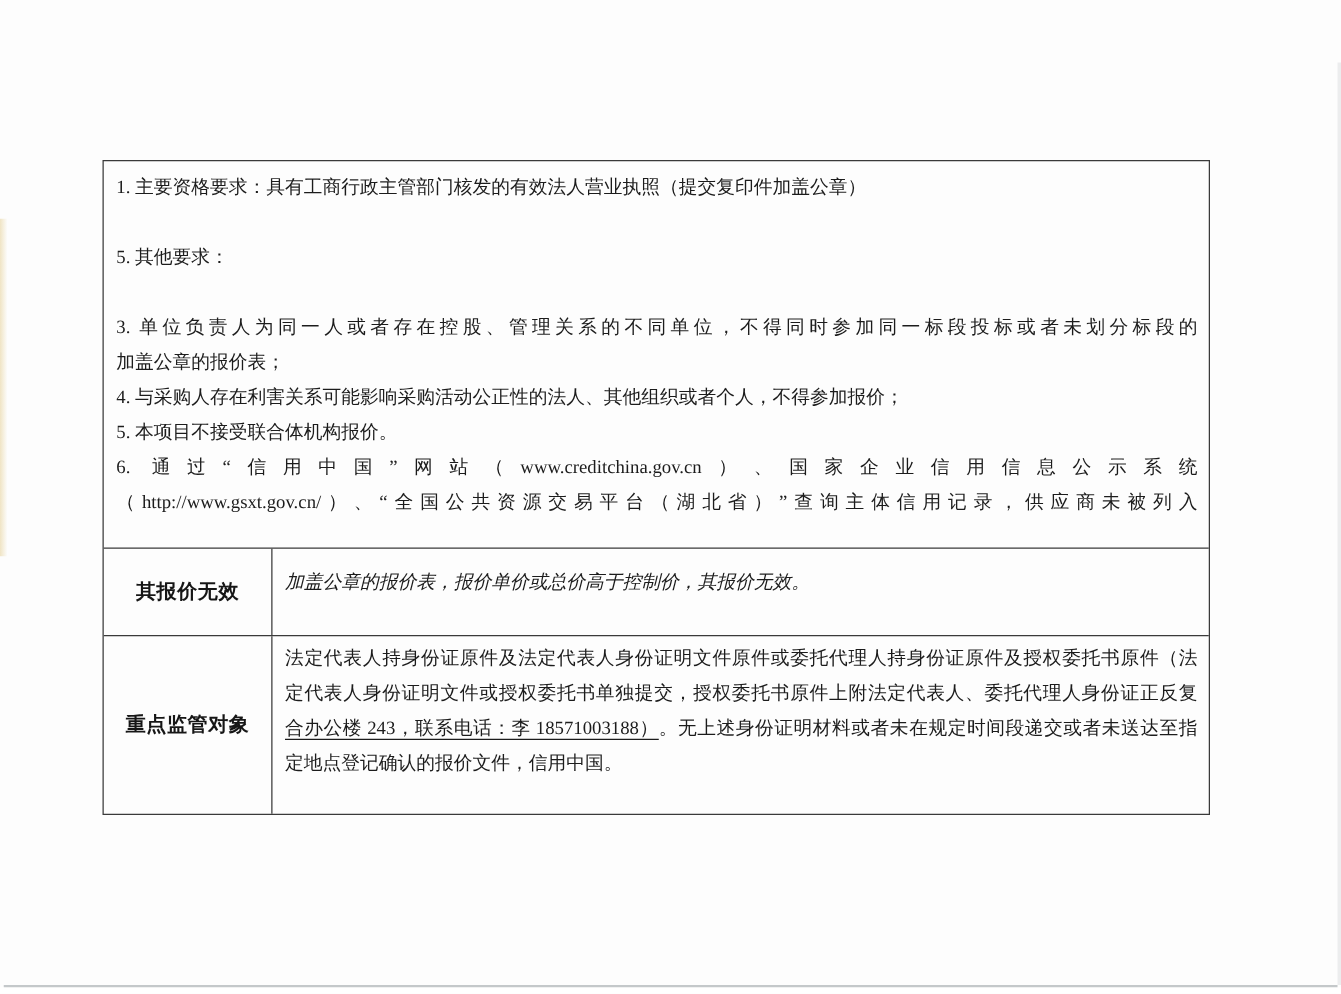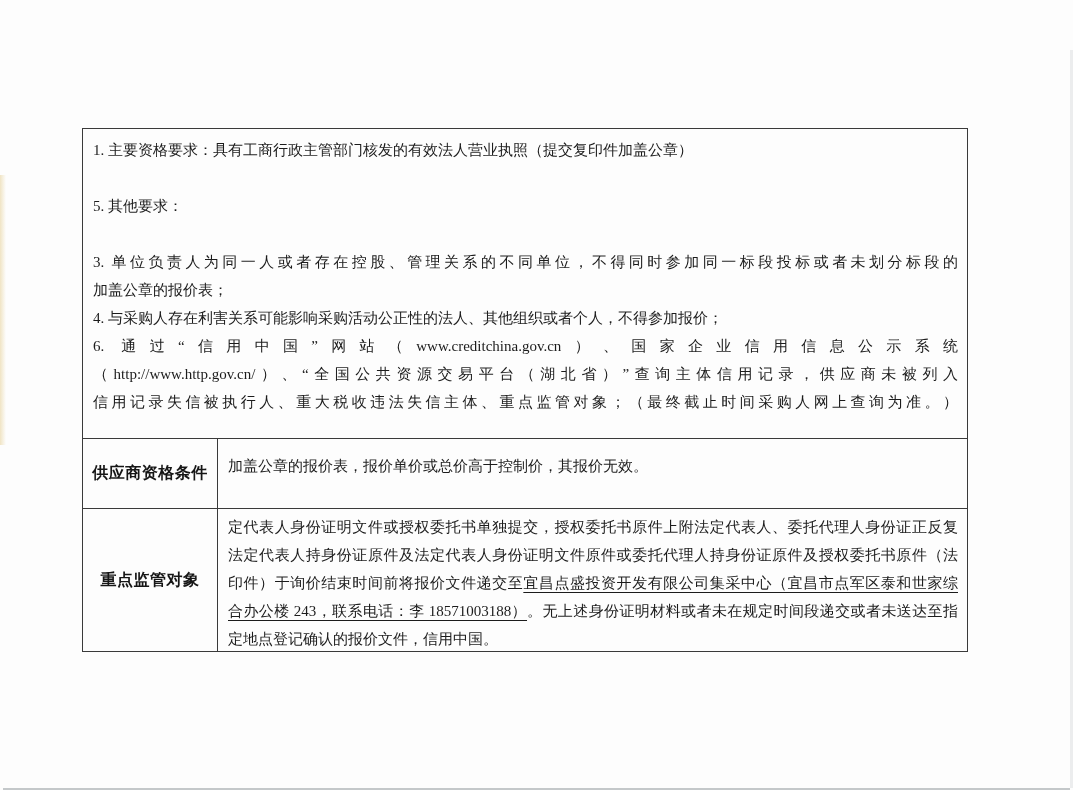--- a/index.html
+++ b/index.html
@@ -50,21 +50,21 @@
     font-weight: bold; font-size: 16px; letter-spacing: 0.5px;
     color: #161616;
   }
   .t-content {
     flex: 1;
     padding: 0 9px 0 10px;
     font-size: 15px; line-height: 28px;
     overflow: hidden;
   }
   .t-row:nth-child(1) .t-content { padding-top: 7px; }
-  .t-row:nth-child(2) .t-content { padding-top: 13px; }
+  .t-row:nth-child(2) .t-content { padding-top: 13px; font-style: italic; }
   .t-row:nth-child(3) .t-content { padding-top: 4px; }
   .line { height: 28px; overflow: hidden; }
   .line.spread { text-align: justify; text-align-last: justify; }
   .u { text-decoration: underline; text-underline-offset: 4px; }
 </style>
 </head>
 <body>
 
 <div class="page">
   <div class="scan-left"></div>
@@ -72,37 +72,36 @@
   <div class="doc-table">
       <div class="t-row">
         <div class="t-content">
           <div class="line"><span>1. 主要资格要求：具有工商行政主管部门核发的有效法人营业执照（提交复印件加盖公章）</span></div>
           <div class="line blank"></div>
           <div class="line"><span>5. 其他要求：</span></div>
           <div class="line blank"></div>
           <div class="line spread"><span>3. 单位负责人为同一人或者存在控股、管理关系的不同单位，不得同时参加同一标段投标或者未划分标段的</span></div>
           <div class="line"><span>加盖公章的报价表；</span></div>
           <div class="line"><span>4. 与采购人存在利害关系可能影响采购活动公正性的法人、其他组织或者个人，不得参加报价；</span></div>
+          <div class="line"><span>5. 本项目不接受联合体机构报价。</span></div>
           <div class="line spread"><span>6. 通过“信用中国”网站（www.creditchina.gov.cn）、国家企业信用信息公示系统</span></div>
-          <div class="line spread"><span>（http://www.http.gov.cn/）、“全国公共资源交易平台（湖北省）”查询主体信用记录，供应商未被列入</span></div>
-          <div class="line spread"><span>信用记录失信被执行人、重大税收违法失信主体、重点监管对象；（最终截止时间采购人网上查询为准。）</span></div>
+          <div class="line spread"><span>（http://www.gsxt.gov.cn/）、“全国公共资源交易平台（湖北省）”查询主体信用记录，供应商未被列入</span></div>
         </div>
       </div>
       <div class="t-row">
-        <div class="t-label">供应商资格条件</div>
+        <div class="t-label">其报价无效</div>
         <div class="t-content">
           <div class="line"><span>加盖公章的报价表，报价单价或总价高于控制价，其报价无效。</span></div>
         </div>
       </div>
       <div class="t-row">
         <div class="t-label">重点监管对象</div>
         <div class="t-content">
+          <div class="line spread"><span>法定代表人持身份证原件及法定代表人身份证明文件原件或委托代理人持身份证原件及授权委托书原件（法</span></div>
           <div class="line spread"><span>定代表人身份证明文件或授权委托书单独提交，授权委托书原件上附法定代表人、委托代理人身份证正反复</span></div>
-          <div class="line spread"><span>法定代表人持身份证原件及法定代表人身份证明文件原件或委托代理人持身份证原件及授权委托书原件（法</span></div>
-          <div class="line spread"><span>印件）于询价结束时间前将报价文件递交至</span><span class="u">宜昌点盛投资开发有限公司集采中心（宜昌市点军区泰和世家综</span></div>
           <div class="line spread"><span class="u">合办公楼 243，联系电话：李 18571003188）</span><span>。无上述身份证明材料或者未在规定时间段递交或者未送达至指</span></div>
           <div class="line"><span>定地点登记确认的报价文件，信用中国。</span></div>
         </div>
       </div>
     </div>
   <div class="scan-bottom"></div>
   <div class="scan-below"></div>
 </div>
 
 </body></html>

